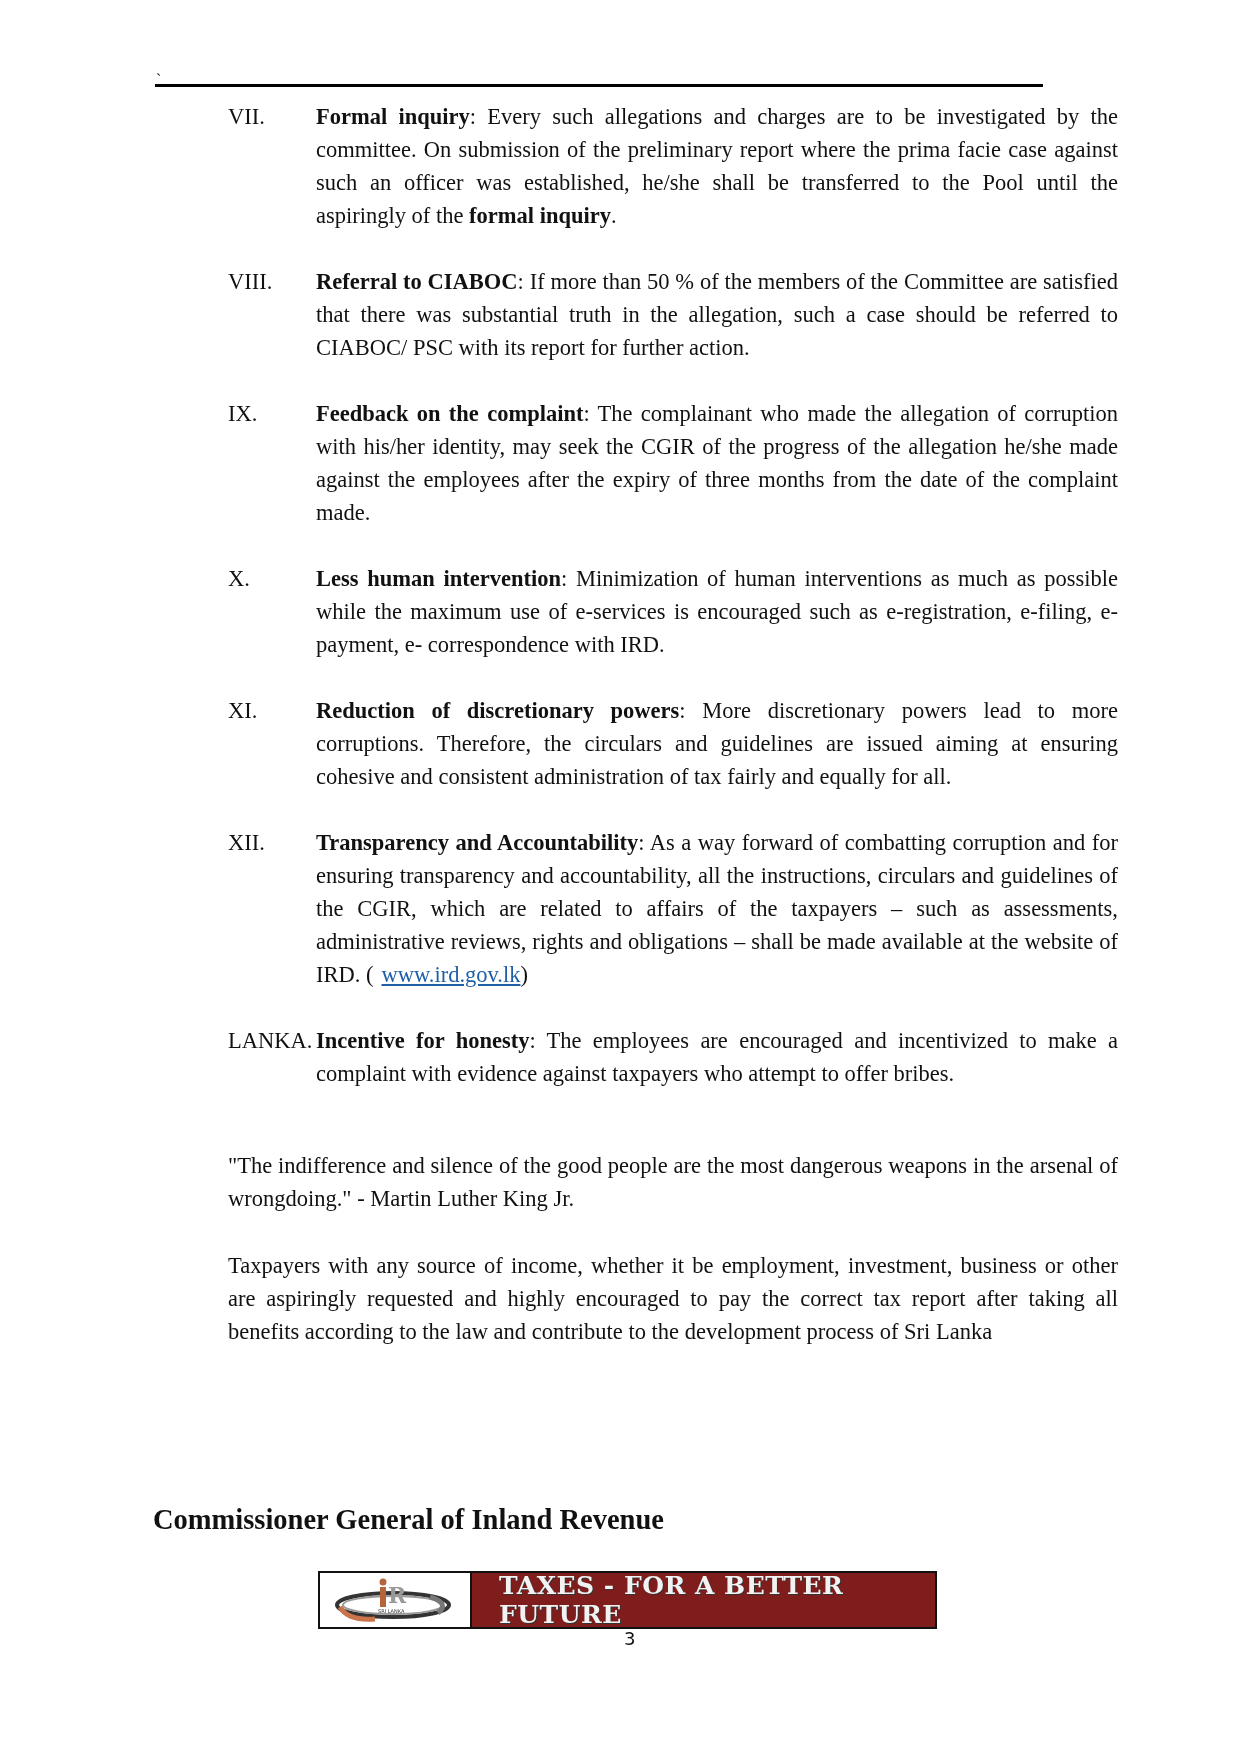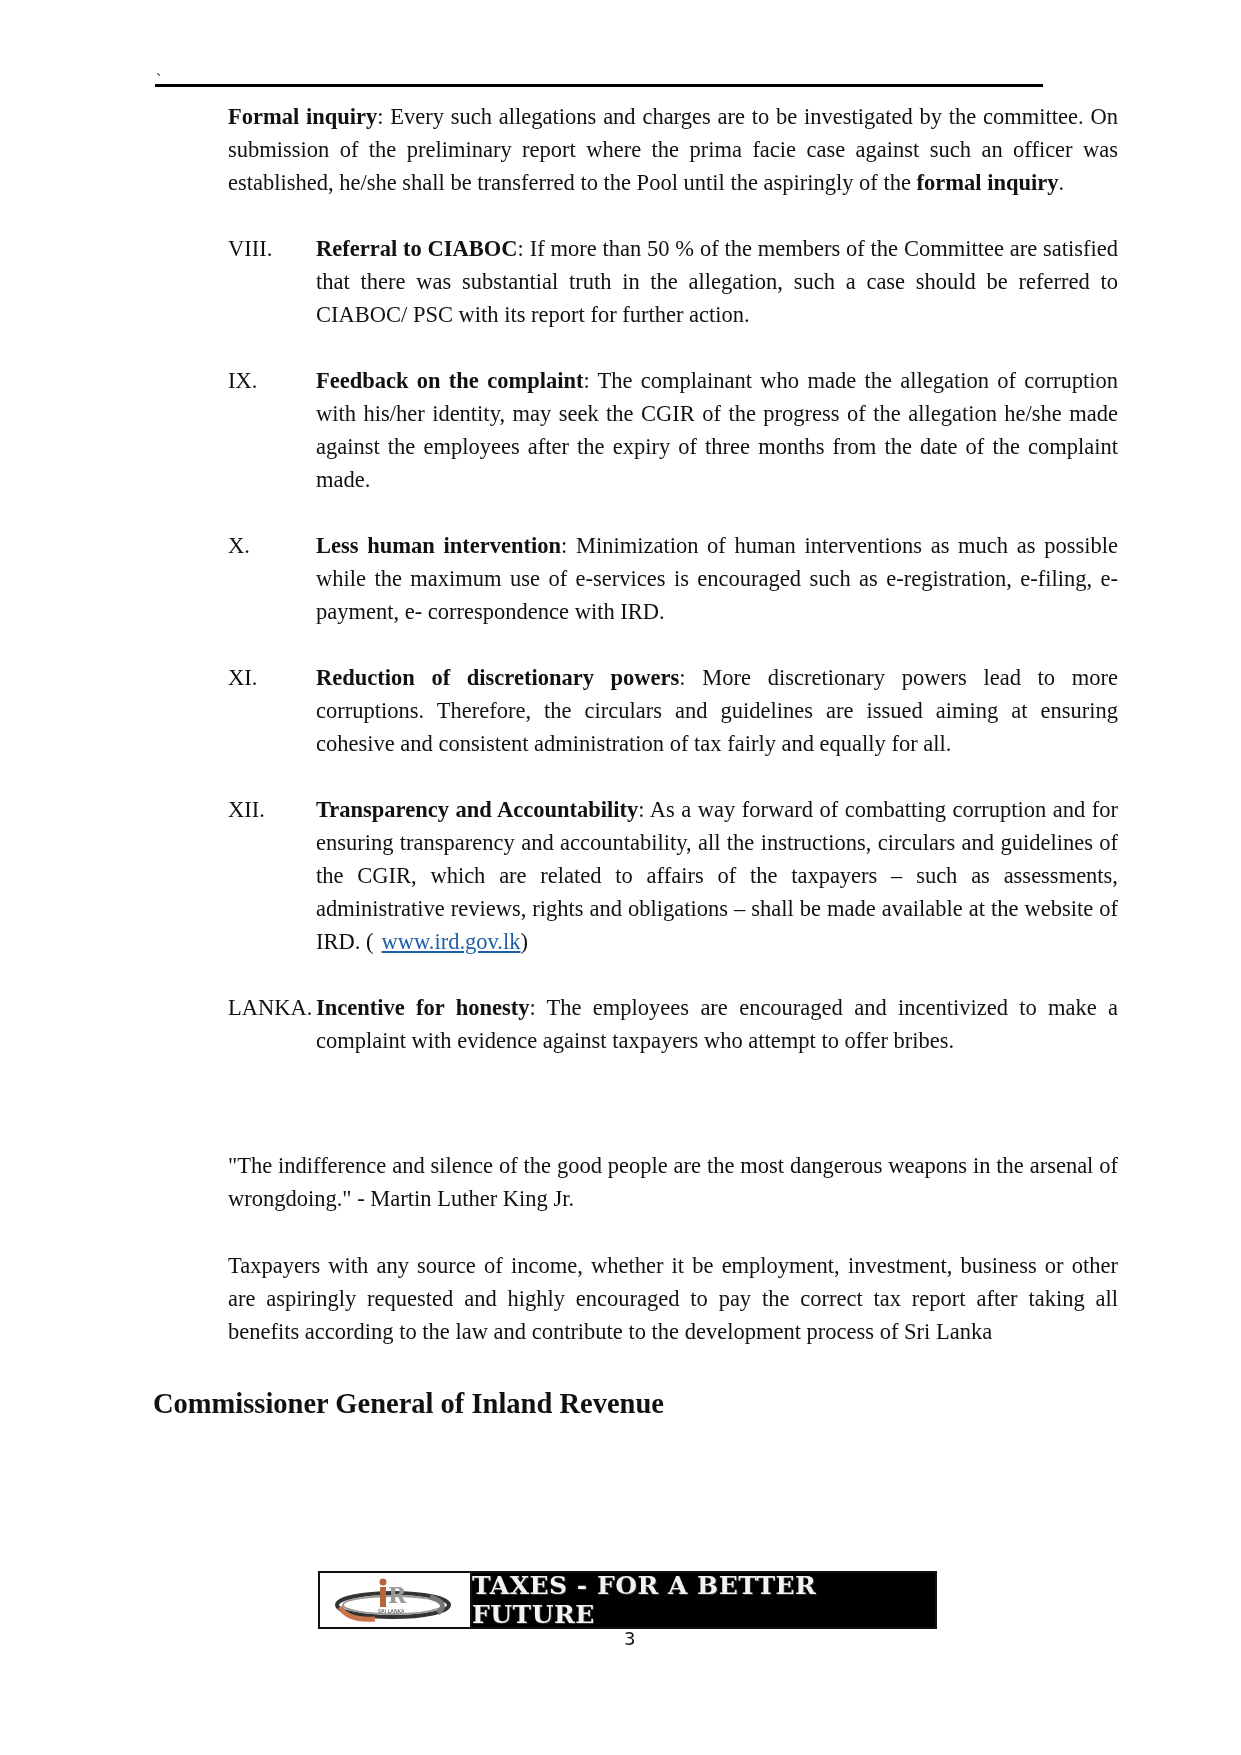--- a/index.html
+++ b/index.html
@@ -9,36 +9,37 @@
   .rule { position:absolute; left:155px; top:84px; width:888px; height:3px; background:#000; }
   .items { position:absolute; left:228px; top:100px; width:890px; }
   .item { display:flex; margin-bottom:33px; font-size:22.5px; line-height:33px; }
   .num { width:88px; flex:0 0 88px; }
   .txt { flex:1; text-align:justify; }
   .txt b { font-weight:bold; }
   .link { color:#1f5fa8; text-decoration:underline;margin-left:8px; }
   .para { position:absolute; left:228px; width:890px; font-size:22.5px; line-height:33px; text-align:justify; }
   .quote { top:1149px; }
   .closing { top:1249px; }
-  .sig { position:absolute; left:153px; top:1388px; font-size:28.5px; font-weight:bold; white-space:nowrap; }
+  .sig { position:absolute; left:153px; top:1504px; font-size:28.5px; font-weight:bold; white-space:nowrap; }
   .banner { position:absolute; left:318px; top:1571px; width:619px; height:58px; border:2px solid #111; display:flex; box-sizing:border-box; }
   .logo { width:150px; flex:0 0 150px; background:#fff; border-right:2px solid #111; position:relative; }
-  .slogan { flex:1; background:#000000; color:#f2f2f2; font-family:"DejaVu Serif",serif; font-weight:bold;
+  .slogan { flex:1; background:#7f1d1d; color:#f2f2f2; font-family:"DejaVu Serif",serif; font-weight:bold;
             font-size:25px; display:flex; align-items:center; justify-content:center; letter-spacing:0.5px;
-            text-shadow:1px 1px 0 #333; }
+            text-shadow:1px 1px 0 #333;padding-left:27px; }
   .pagenum { position:absolute; left:624px; top:1628px; font-family:"DejaVu Sans",sans-serif; font-size:18px; }
 </style>
 </head>
 <body>
 
 <span class="tick">`</span>
 <div class="rule"></div>
 
 <div class="items">
   <div class="item">
+    <span class="num">VII.</span>
     <span class="txt"><b>Formal inquiry</b><span>: Every such allegations and charges are to be investigated by the committee.  On submission of the preliminary report where the prima facie case against such an officer was established, he/she shall be transferred to the Pool until the aspiringly of the </span><b>formal inquiry</b><span>.</span></span>
   </div>
   <div class="item">
     <span class="num">VIII.</span>
     <span class="txt"><b>Referral to CIABOC</b><span>: If more than 50 % of the members of the Committee are satisfied that there was substantial truth in the allegation, such a case should be referred to CIABOC/ PSC with its report for further action.</span></span>
   </div>
   <div class="item">
     <span class="num">IX.</span>
     <span class="txt"><b>Feedback on the complaint</b><span>: The complainant who made the allegation of corruption with his/her identity, may seek the CGIR of the progress of the allegation he/she made against the employees after the expiry of three months from the date of the complaint made.</span></span>
   </div>

